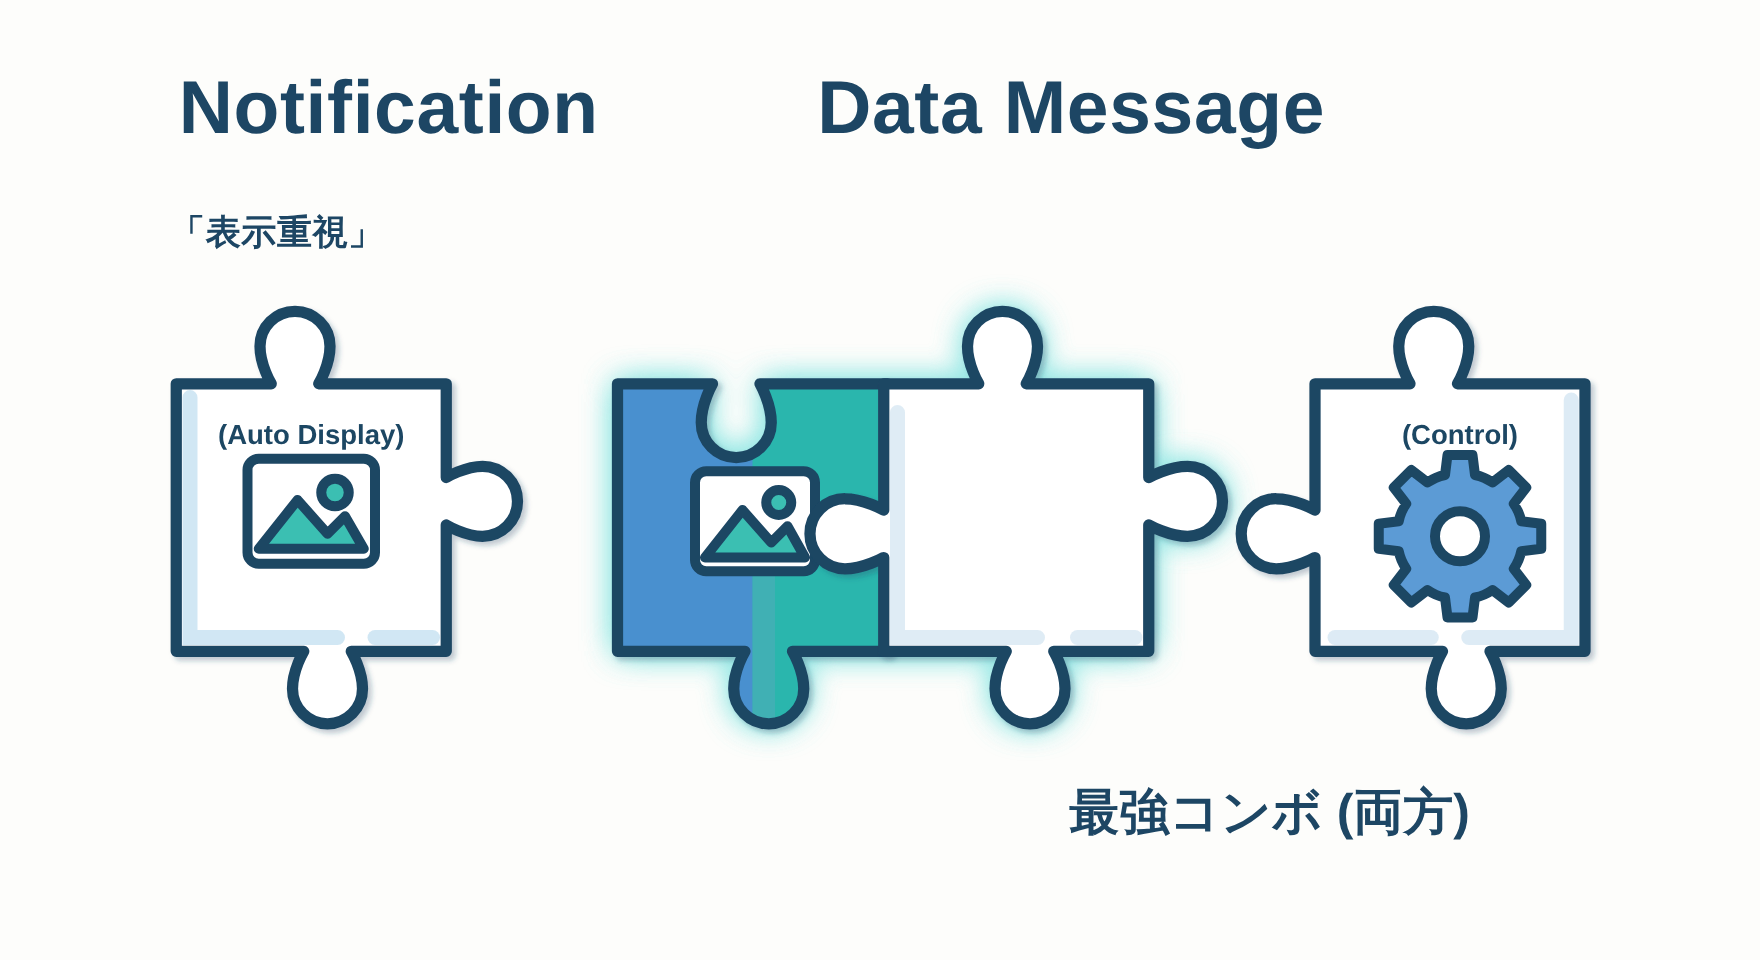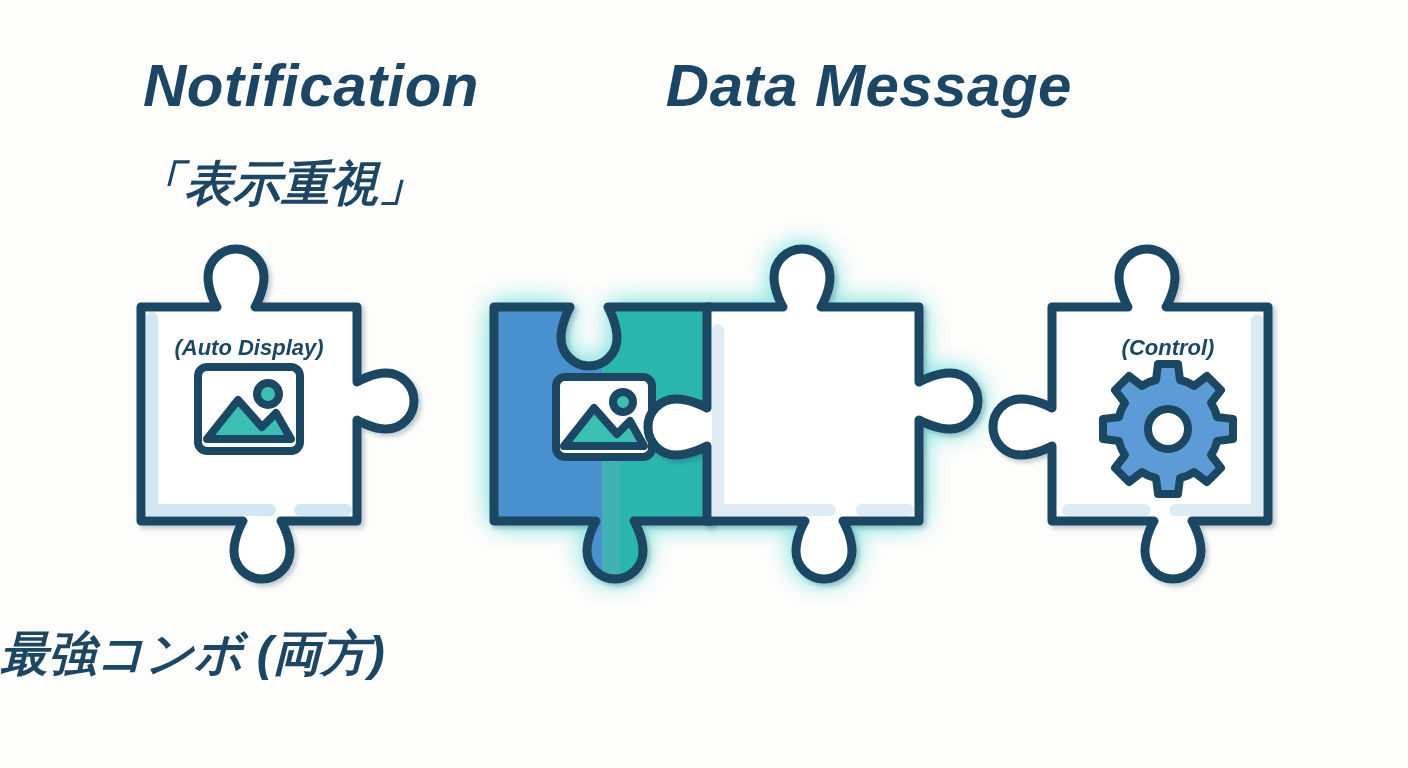--- a/index.html
+++ b/index.html
@@ -12,50 +12,50 @@
     height: 768px;
     background: #fdfdfb;
     font-family: "Liberation Sans", "DejaVu Sans", sans-serif;
     overflow: hidden;
     position: relative;
   }
   #stage {
     position: relative;
     width: 1176px;
     height: 768px;
-    font-style: italic;
   }
   .hdr {
     position: absolute;
     color: #1d4664;
     font-weight: bold;
     letter-spacing: 0.5px;
     white-space: nowrap;
   }
   .hdr-title {
     font-size: 60px;
     line-height: 1;
   }
   .hdr-sub {
-    font-size: 48px;
+    font-size: 28px;
     line-height: 1;
     font-weight: bold;
+    margin-top: 12px;
   }
   #title-left  { left: 143px; top: 56px; }
   #sub-left    { left: 136px; top: 160px; }
-  #title-right { right: 104px; top: 56px; text-align: center; }
+  #title-right { right: 116px; top: 56px; text-align: center; }
   #sub-right   { right: 116px; top: 160px; text-align: right; }
 
   #caption {
     position: absolute;
     left: 0;
     right: 0;
     top: 622px;
-    text-align: left;
-    font-size: 48px;
+    text-align: right;
+    font-size: 40px;
     font-weight: bold;
     color: #1d4664;
     white-space: nowrap;
   }
   svg#art {
     position: absolute;
     left: 0;
     top: 0;
     width: 1408px;
     height: 768px;

